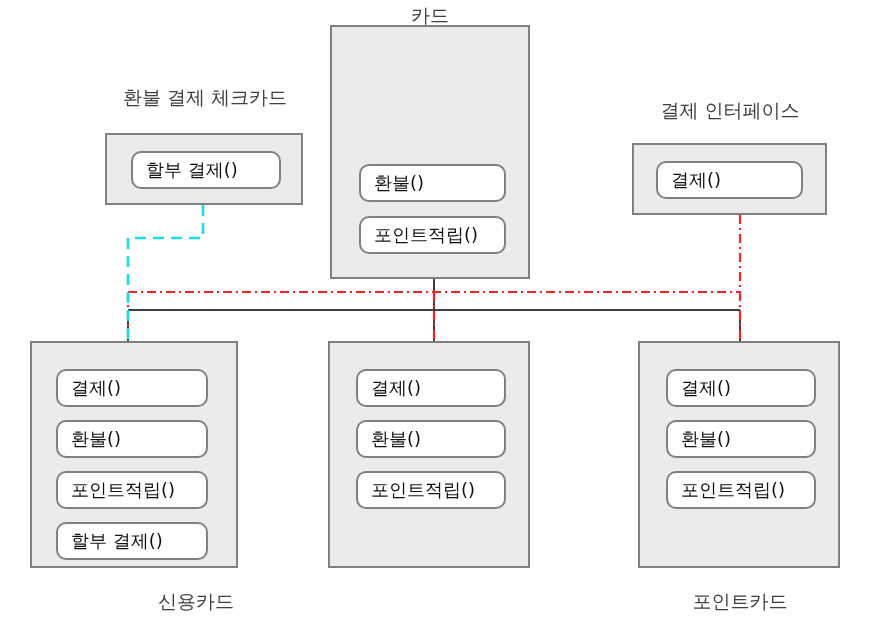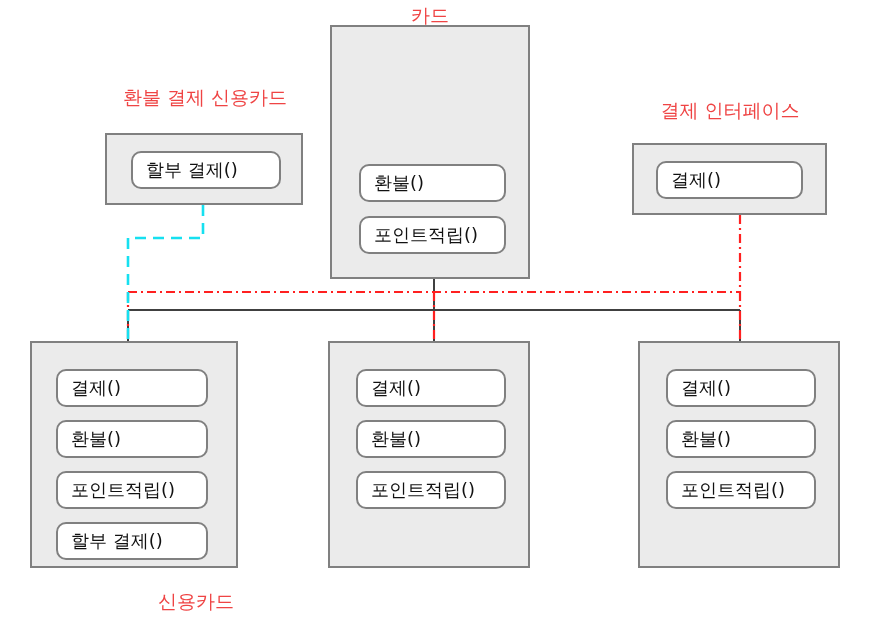--- a/index.html
+++ b/index.html
@@ -16,21 +16,21 @@
 
   .uml-box{
     position:absolute;
     background:#ebebeb;
     border:2px solid #808080;
     box-sizing:border-box;
   }
   .cls-title{
     position:absolute;
     font-size:19px;
-    color:#ef4444;
+    color:#404040;
     text-align:center;
     white-space:nowrap;
     line-height:1;
   }
   .method{
     position:absolute;
     background:#ffffff;
     border:2px solid #808080;
     border-radius:10px;
     box-sizing:border-box;
@@ -63,21 +63,21 @@
       <path d="M128,292 L128,341"></path>
       <path d="M434,292 L434,341"></path>
       <path d="M740,292 L740,341"></path>
     </g>
 
     <g stroke="#16e0f0" stroke-width="2.6" fill="none" stroke-dasharray="11 7">
       <path d="M203,205 L203,238 L128,238 L128,341"></path>
     </g>
   </svg>
 
-  <div class="cls-title" style="left:95px;top:88px;width:220px;">환불 결제 신용카드</div>
+  <div class="cls-title" style="left:95px;top:88px;width:220px;">환불 결제 체크카드</div>
 
   <div class="uml-box" style="left:105px;top:133px;width:198px;height:72px;">
     <div class="method" style="left:24px;top:16px;width:150px;height:38px;">할부 결제()</div>
   </div>
 
   <div class="cls-title" style="left:380px;top:6px;width:100px;">카드</div>
 
   <div class="uml-box" style="left:330px;top:25px;width:200px;height:254px;">
     <div class="method" style="left:27px;top:137px;width:147px;height:38px;">환불()</div>
     <div class="method" style="left:27px;top:189px;width:147px;height:38px;">포인트적립()</div>
@@ -101,14 +101,15 @@
     <div class="method" style="left:26px;top:26px;width:150px;height:38px;">결제()</div>
     <div class="method" style="left:26px;top:77px;width:150px;height:38px;">환불()</div>
     <div class="method" style="left:26px;top:128px;width:150px;height:38px;">포인트적립()</div>
   </div>
 
   <div class="uml-box" style="left:638px;top:341px;width:202px;height:227px;">
     <div class="method" style="left:26px;top:26px;width:150px;height:38px;">결제()</div>
     <div class="method" style="left:26px;top:77px;width:150px;height:38px;">환불()</div>
     <div class="method" style="left:26px;top:128px;width:150px;height:38px;">포인트적립()</div>
   </div>
+  <div class="cls-title" style="left:640px;top:592px;width:200px;">포인트카드</div>
 
 </div>
 
 </body></html>

